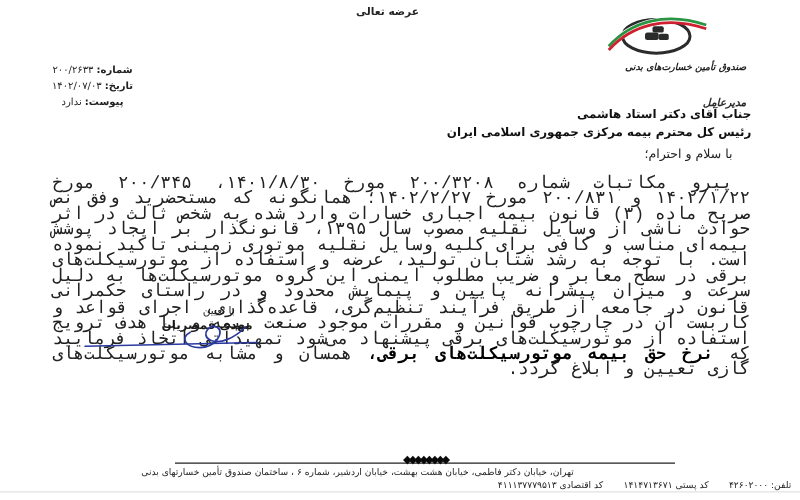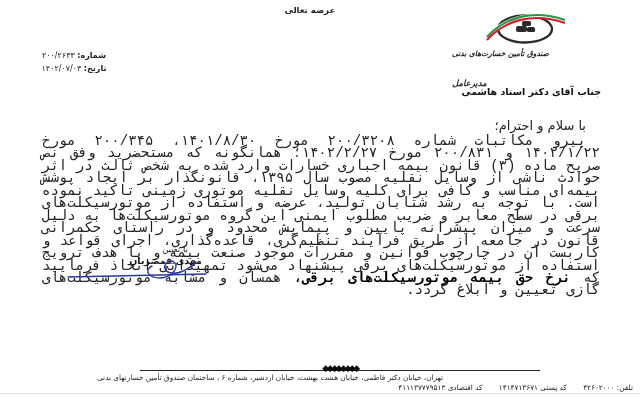--- a/index.html
+++ b/index.html
@@ -9,60 +9,64 @@
   }
   .abs{position:absolute;}
 
   
   .bismillah{left:255px;top:5px;width:110px;text-align:center;font-size:8.5px;font-weight:bold;color:#222;}
   .meta{left:24px;top:17px;width:100px;direction:rtl;text-align:center;font-size:8px;line-height:13px;color:#222;margin-top:32px;}
   .meta-row{white-space:nowrap;}
   .meta-row .lbl{font-weight:bold;}
 
   
-  .logo-wrap{left:452px;top:6px;width:145px;text-align:left;}
+  .logo-wrap{left:452px;top:6px;width:145px;text-align:right;}
   .logo-svg{display:block;margin:0 auto;}
   .org-name{font-size:7.5px;font-weight:bold;font-style:italic;color:#222;margin-top:1px;}
   .org-role{font-size:8.5px;font-weight:bold;font-style:italic;color:#2a2a2a;margin-top:20px;}
 
   
   .recipient{right:39px;top:85px;text-align:right;direction:rtl;font-weight:bold;font-size:9.5px;line-height:14.5px;color:#111;}
 
   
   .letter-body{left:42px;right:40px;top:118px;direction:rtl;}
-  .salutation{font-size:13px;padding-right:14px;margin-bottom:2px;color:#222;}
+  .salutation{font-size:10px;padding-right:14px;margin-bottom:12px;color:#222;}
   .paragraph{font-size:14px;line-height:12.45px;text-align:justify;text-indent:14px;color:#222;margin:0;font-family:Liberation Mono, monospace;}
   .paragraph b{color:#000;}
 
   
   .respect{left:138px;top:244px;width:74px;text-align:center;font-size:8.5px;color:#222;}
   .sig-name{left:92px;top:255px;width:110px;font-size:9.5px;font-weight:bold;color:#1a1a1a;}
   .sig-scribble{left:64px;top:250px;}
 
   
   .footer-line{left:140px;top:370px;width:400px;border-top:1px solid #222;height:0;}
   .footer-diamonds{left:240px;top:362.5px;width:200px;text-align:center;font-size:9px;letter-spacing:-2.5px;color:#0a0a0a;}
-  .footer-address{left:0;top:373px;width:540px;text-align:center;font-size:7.3px;color:#222;direction:rtl;}
+  .footer-address{left:16px;top:373px;width:540px;text-align:center;font-size:7.3px;color:#222;direction:rtl;}
   .footer-contacts{left:0;top:383px;width:640px;font-size:7.3px;color:#222;direction:rtl;}
   .footer-contacts span{margin:0 7px;white-space:nowrap;}
   .bottom-edge{left:0;top:393px;width:640px;height:1px;background:#e2e2e2;}
 </style>
 </head>
 <body>
 
 <div class="abs bismillah">عرضه تعالی</div>
 
 <div class="abs meta">
   <div class="meta-row">
     <span class="lbl">شماره:</span>
     <span>۲۰۰/۲۶۳۳</span>
   </div>
   <div class="meta-row">
     <span class="lbl">تاریخ:</span>
     <span>۱۴۰۲/۰۷/۰۳</span>
+  </div>
+  <div class="meta-row">
+    <span class="lbl">پیوست:</span>
+    <span>ندارد</span>
   </div>
 </div>
 
 <div class="abs logo-wrap">
   <svg class="logo-svg" width="84" height="42" viewBox="0 0 84 42">
     <ellipse cx="42" cy="23" rx="27" ry="13.5" fill="none" stroke="var(--logo-dark)" stroke-width="2.4"></ellipse>
 
     <path d="M4,32 C22,12 50,4 82,15" fill="none" stroke="#ffffff" stroke-width="5"></path>
     <path d="M4,31 C22,11 50,3 82,14" fill="none" stroke="var(--flag-green)" stroke-width="2.2"></path>
     <path d="M4,34 C22,14 50,6 82,17" fill="none" stroke="var(--flag-red)" stroke-width="2.2"></path>
@@ -70,20 +74,21 @@
     <rect x="39" y="15" width="9" height="5" rx="1.5" fill="var(--logo-dark)"></rect>
     <rect x="33" y="20" width="11" height="6" rx="2" fill="var(--logo-dark)"></rect>
     <rect x="44" y="21" width="8" height="5" rx="1.5" fill="var(--logo-dark)"></rect>
   </svg>
   <div class="org-name">صندوق تأمین خسارت‌های بدنی</div>
   <div class="org-role">مدیرعامل</div>
 </div>
 
 <div class="abs recipient">
   <div>جناب آقای دکتر استاد هاشمی</div>
+  <div>رئیس کل محترم بیمه مرکزی جمهوری اسلامی ایران</div>
 </div>
 
 <div class="abs letter-body">
   <div class="salutation">با سلام و احترام؛</div>
   <p class="paragraph"><span>پیرو مکاتبات شماره ۲۰۰/۳۲۰۸ مورخ ۱۴۰۱/۸/۳۰، ۲۰۰/۳۴۵ مورخ ۱۴۰۲/۱/۲۲ و ۲۰۰/۸۳۱ مورخ ۱۴۰۲/۲/۲۷؛ همانگونه که مستحضرید وفق نص صریح ماده (۳) قانون بیمه اجباری خسارات وارد شده به شخص ثالث در اثر حوادث ناشی از وسایل نقلیه مصوب سال ۱۳۹۵، قانونگذار بر ایجاد پوشش بیمه‌ای مناسب و کافی برای کلیه وسایل نقلیه موتوری زمینی تاکید نموده است. با توجه به رشد شتابان تولید، عرضه و استفاده از موتورسیکلت‌های برقی در سطح معابر و ضریب مطلوب ایمنی این گروه موتورسیکلت‌ها به دلیل سرعت و میزان پیشرانه پایین و پیمایش محدود و در راستای حکمرانی قانون در جامعه از طریق فرآیند تنظیم‌گری، قاعده‌گذاری، اجرای قواعد و کاربست آن در چارچوب قوانین و مقررات موجود صنعت بیمه و با هدف ترویج استفاده از موتورسیکلت‌های برقی پیشنهاد می‌شود تمهیداتی اتخاذ فرمایید که </span><b>نرخ حق بیمه موتورسیکلت‌های برقی،</b><span> همسان و مشابه موتورسیکلت‌های گازی تعیین و ابلاغ گردد.</span></p>
 </div>
 
 <div class="abs respect">با تعیین</div>
 <div class="abs sig-name">مهدی قمصریان</div>
 <svg class="abs sig-scribble" width="150" height="40" viewBox="0 0 150 40">

